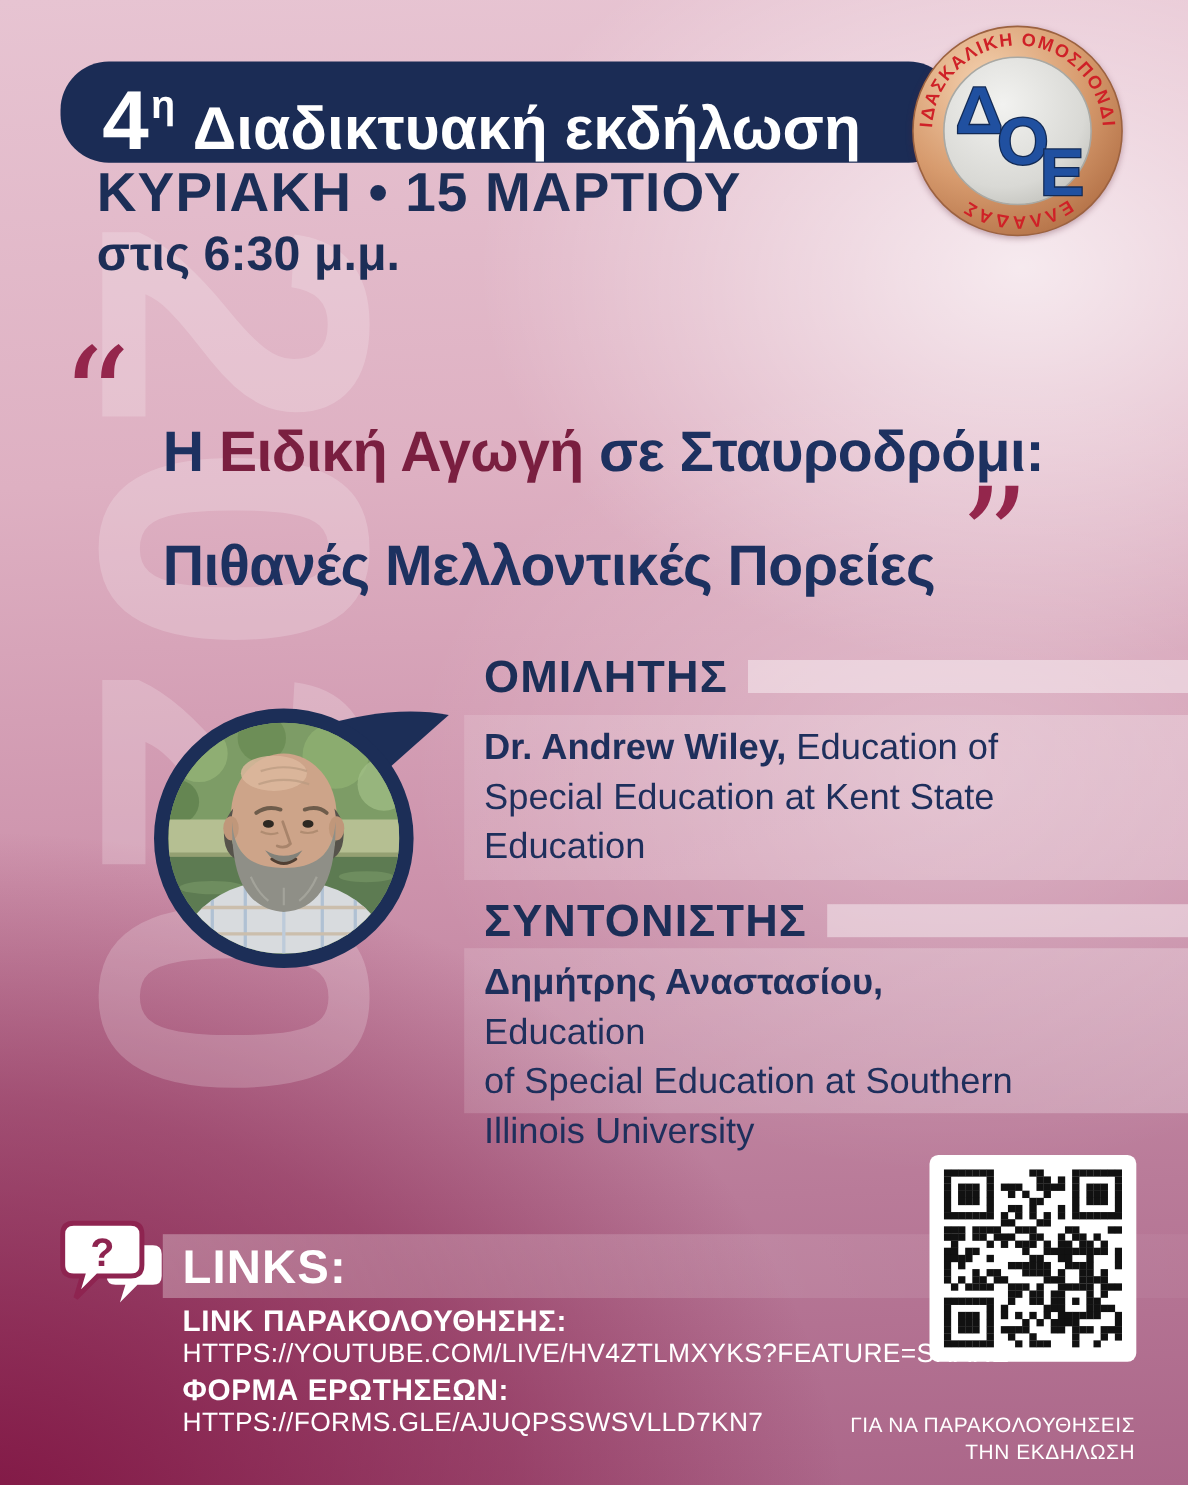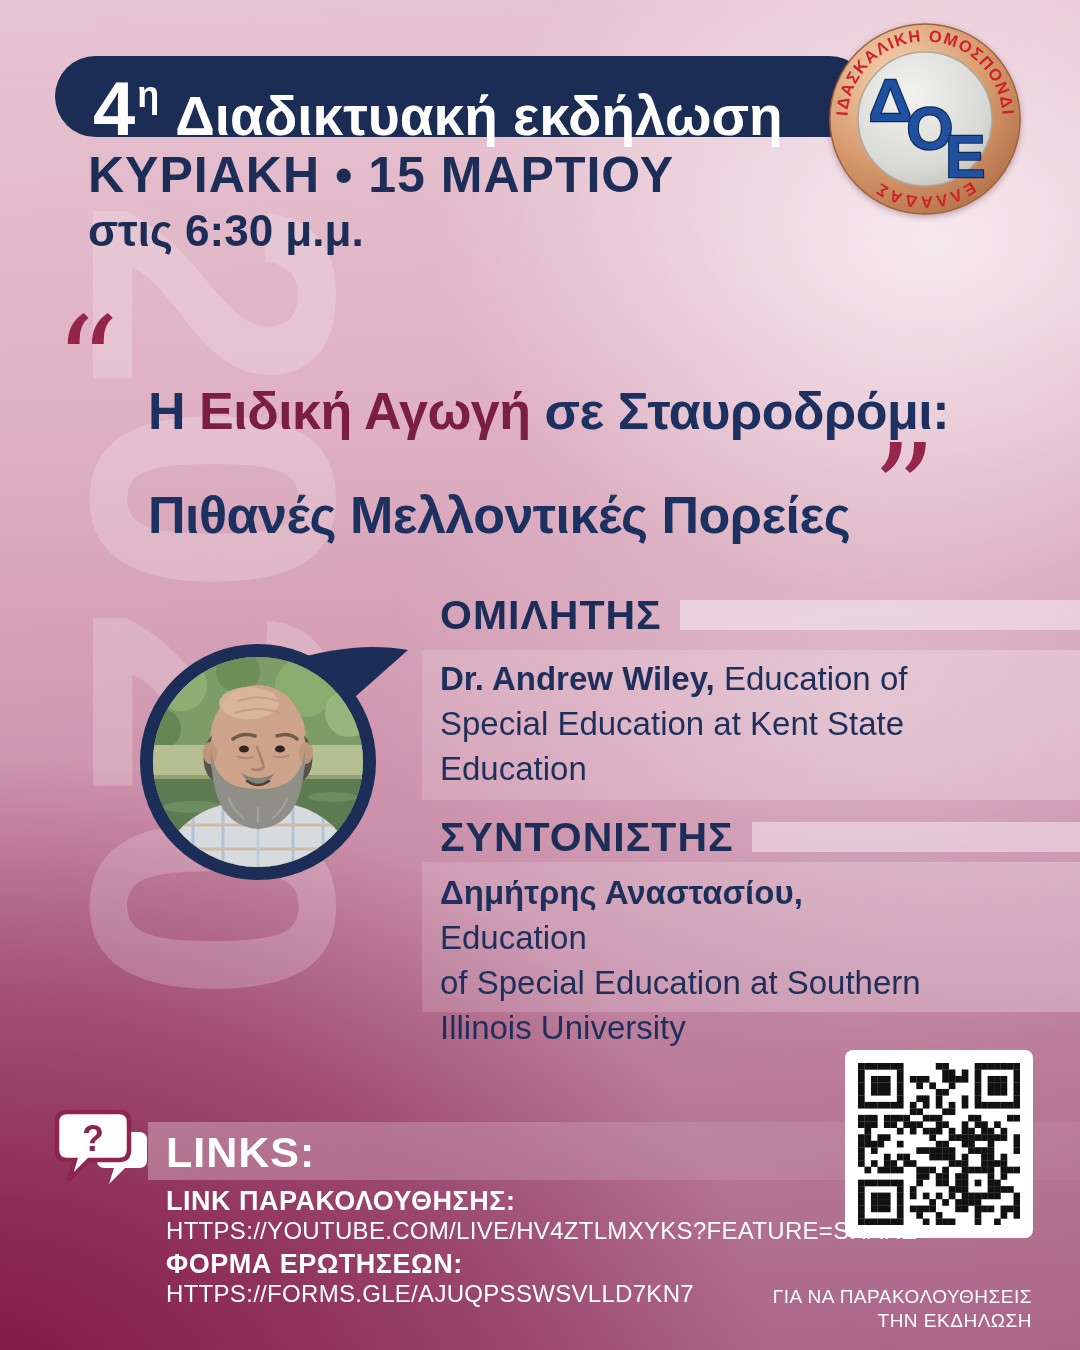--- a/index.html
+++ b/index.html
@@ -14,21 +14,21 @@
   }
   
   .watermark{position:absolute; left:10px; top:205px; width:380px; height:920px; pointer-events:none;}
   .watermark span{
     position:absolute; left:368px; top:-6px; transform:rotate(90deg); transform-origin:0 0;
     font-size:348px; font-weight:700; line-height:0.95; letter-spacing:10px;
     color:rgba(255,255,255,0.20); white-space:nowrap;
   }
   
   .banner{
-    position:absolute; left:55px; top:56px; width:815px; height:81px;
+    position:absolute; left:55px; top:56px; width:815px; height:92px;
     background:#1b2c55; border-radius:44px; color:#fff;
     line-height:78px; padding-left:38px; box-sizing:border-box; white-space:nowrap;
   }
   .b-num{font-size:76px; font-weight:700;}
   .b-sup{font-size:36px; font-weight:700; vertical-align:28px; margin-left:2px;}
   .b-label{font-size:55px; font-weight:600; margin-left:16px;}
   .date-line{position:absolute; left:88px; top:146px; font-size:50px; font-weight:800; color:#1c2e57; letter-spacing:1px;}
   .time-line{position:absolute; left:88px; top:206px; font-size:44px; font-weight:700; color:#1c2e57;}
   
   .logo{position:absolute; left:828px; top:22px; width:194px; height:194px; filter:drop-shadow(0 2px 3px rgba(90,30,50,0.35));}

